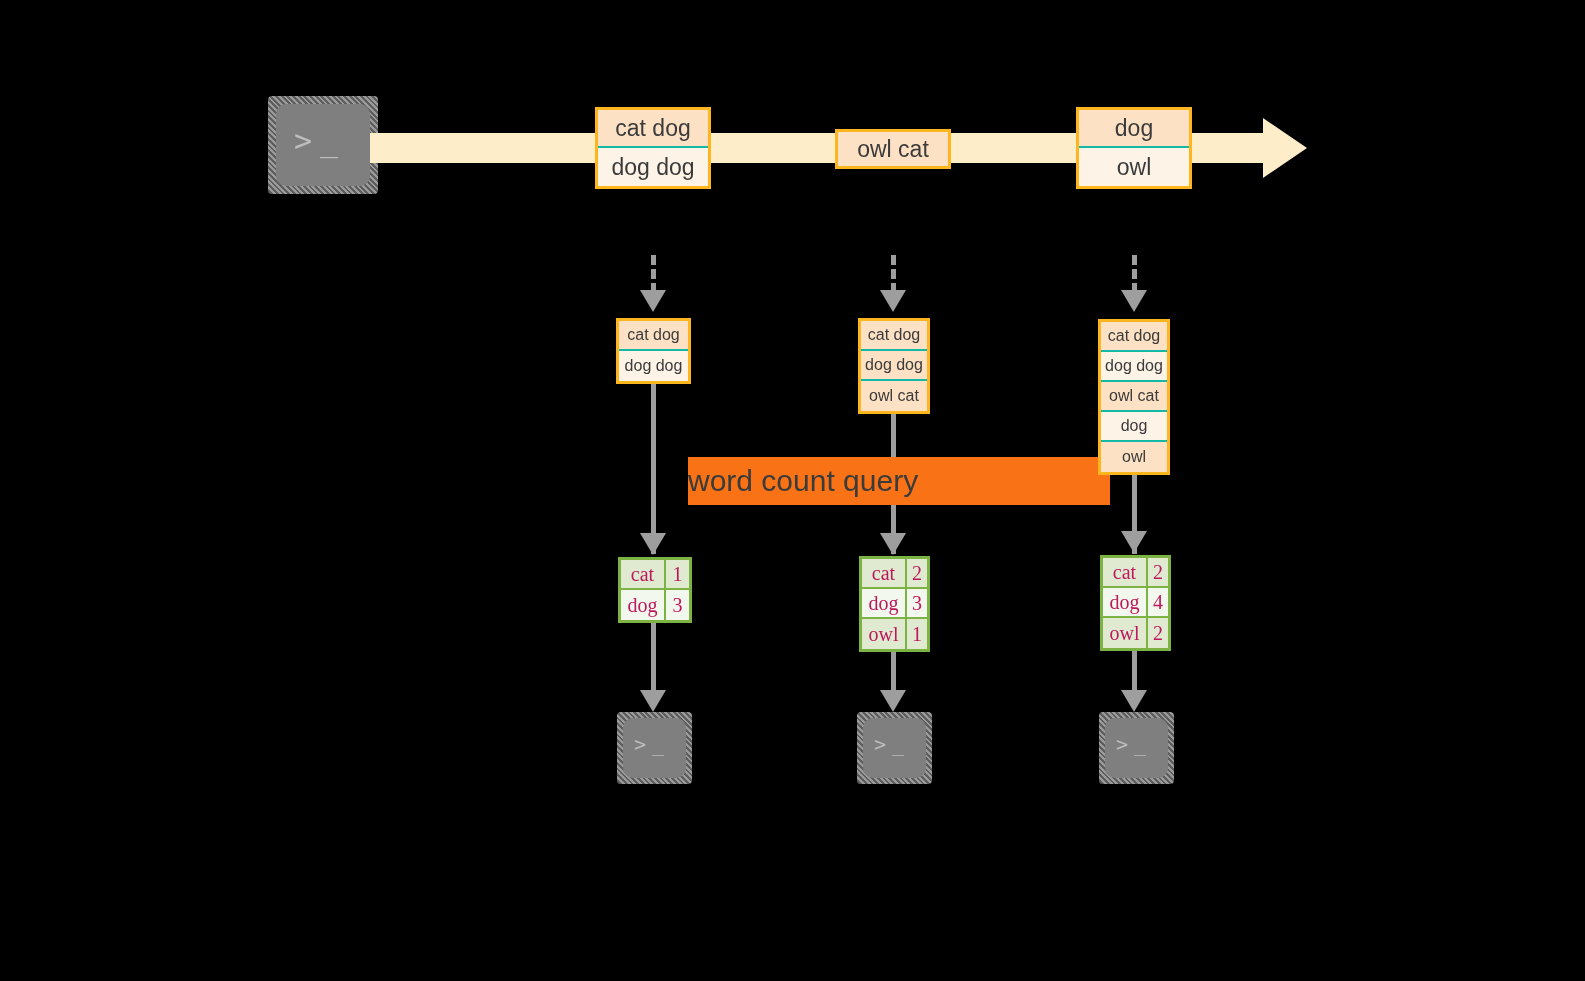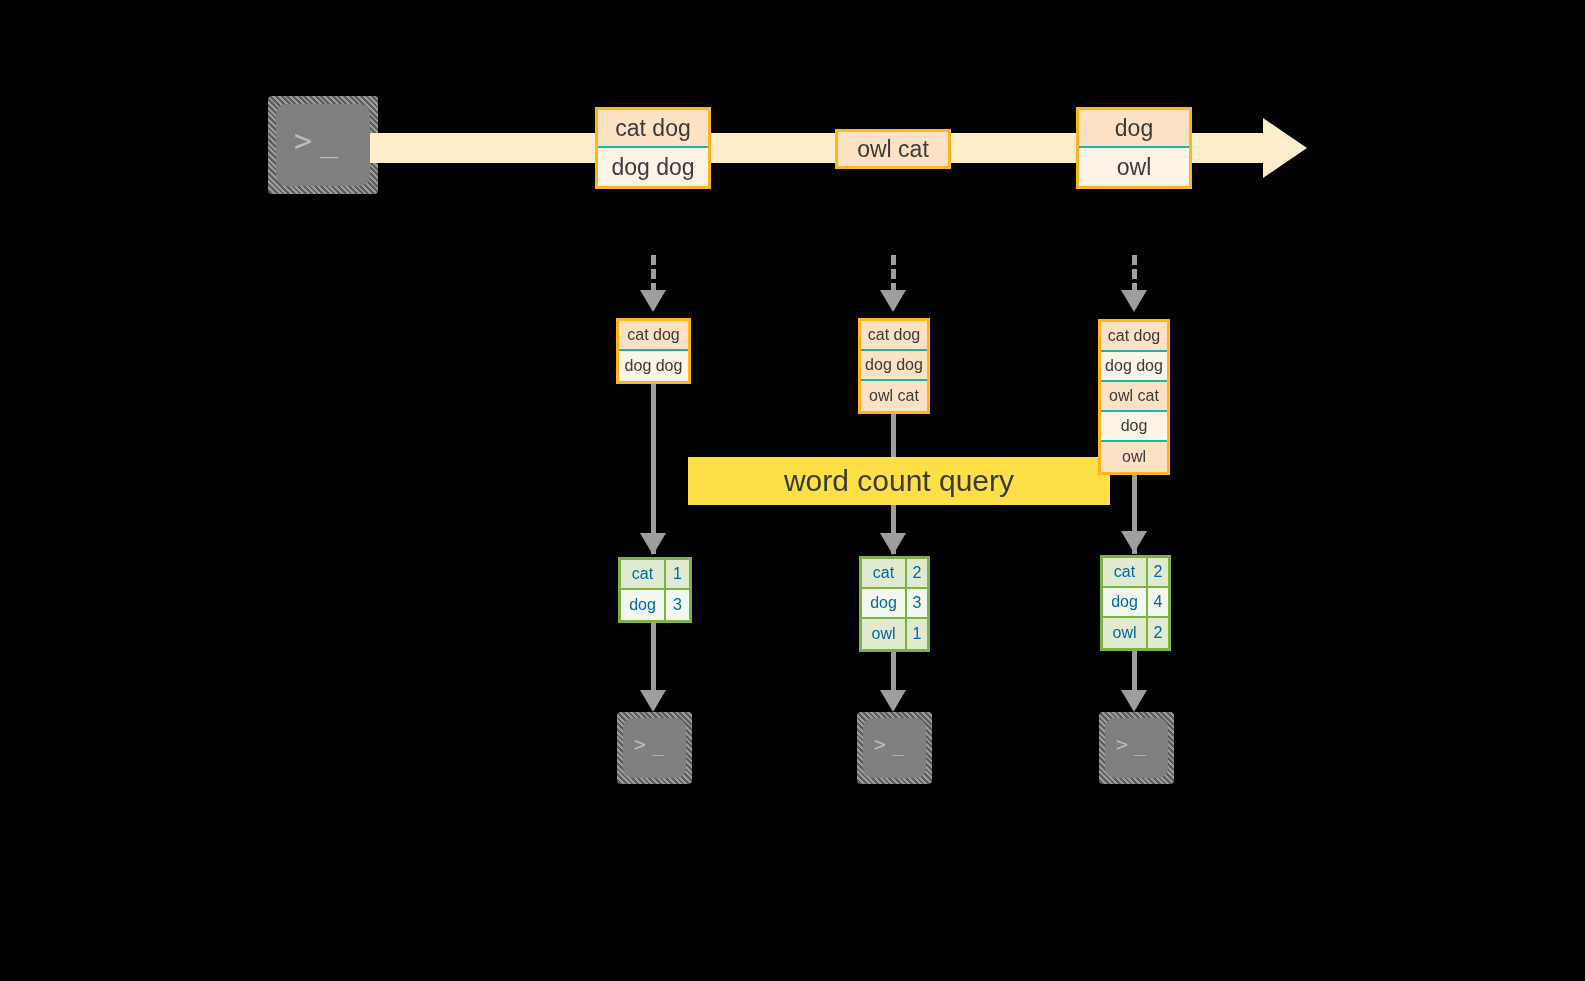--- a/index.html
+++ b/index.html
@@ -98,23 +98,24 @@
     height: 30px;
     border-bottom: 2px solid #7cb342;
   }
   .gtable .grow:last-child { border-bottom: none; }
   .gtable .gc-word,
   .gtable .gc-num {
     box-sizing: border-box;
     display: flex;
     align-items: center;
     justify-content: center;
-    font-size: 16px;
-    color: #0369a1;
+    font-size: 20px;
+    color: #be185d;
     background: #f3f8ee;
+    font-family: Liberation Serif, serif;
   }
   .gtable .grow.tint .gc-word,
   .gtable .grow.tint .gc-num { background: #dfead0; }
   .gtable .gc-word {
     flex: 0 0 45px;
     border-right: 2px solid #7cb342;
   }
   .gtable .gc-num { flex: 1 1 auto; }
 
   
@@ -135,24 +136,24 @@
     height: 0;
     border-left: 13px solid transparent;
     border-right: 13px solid transparent;
     border-top: 22px solid #9e9e9e;
     z-index: 3;
   }
 
   
   .banner {
     position: absolute;
-    background: #fde047;
+    background: #f97316;
     display: flex;
     align-items: center;
-    justify-content: center;
+    justify-content: flex-start;
     z-index: 4;
   }
   .banner span {
     font-size: 30px;
     color: #3b3b3b;
     white-space: nowrap;
   }
 </style>
 </head>
 <body>

